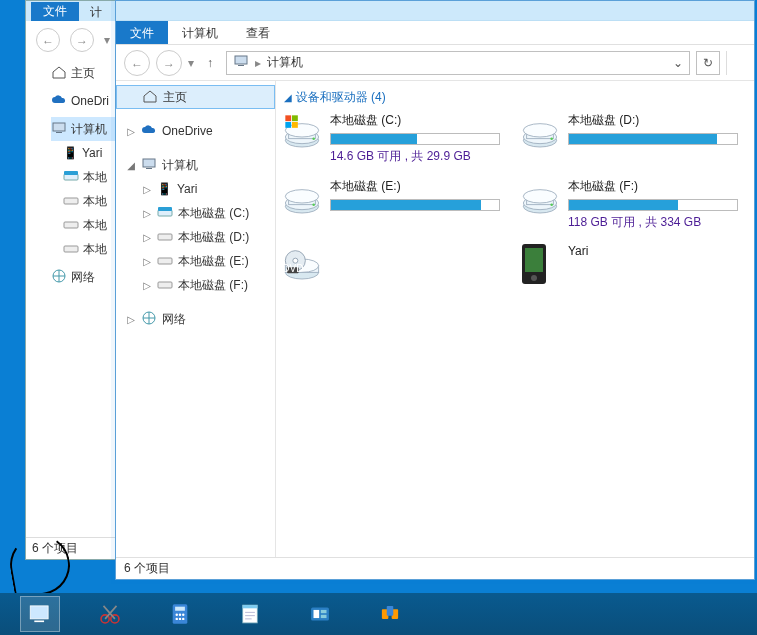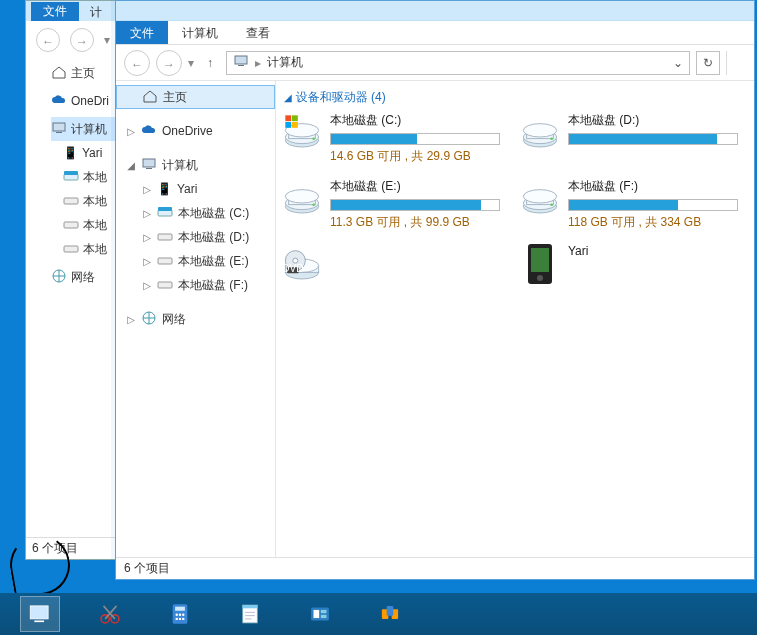--- a/index.html
+++ b/index.html
@@ -41,26 +41,26 @@
   .fw-side .node.sel { border: 1px solid #7abdf2; background: #dceefc; }
   .fw-side .exp { width: 10px; text-align: center; color: #777; font-size: 10px; }
   .fw-side .lvl1 { padding-left: 10px; }
   .fw-side .lvl2 { padding-left: 26px; }
 
   .fw-main { flex: 1; padding: 4px 6px; }
   .group-hdr { color: #1a6fbf; padding: 4px 0 6px 2px; display: flex; align-items: center; gap: 4px; }
   .group-hdr .tri { font-size: 10px; }
   .drives { display: grid; grid-template-columns: 1fr 1fr; column-gap: 10px; row-gap: 10px; }
   .drive { display: flex; gap: 8px; align-items: flex-start; height: 56px; }
-  .drive .ico { width: 40px; height: 40px; display: flex; align-items: center; justify-content: center; }
+  .drive .ico { width: 40px; height: 40px; display: flex; align-items: center; }
   .drive .info { flex: 1; }
   .drive .name { color: #222; margin-bottom: 4px; white-space: nowrap; }
   .drive .bar { width: 100%; max-width: 170px; height: 12px; border: 1px solid #bcbcbc; background: #fff; position: relative; }
   .drive .bar .fill { position: absolute; left: 0; top: 0; bottom: 0; background: #26a0da; }
-  .drive .sub { color: #a16207; margin-top: 3px; white-space: nowrap; }
+  .drive .sub { color: #4c1d95; margin-top: 3px; white-space: nowrap; }
 
   .fw-status { position: absolute; left: 0; bottom: 0; right: 0; height: 22px; border-top: 1px solid #e0e0e0; padding-left: 8px; line-height: 20px; color: #333; }
 
   
   .taskbar { position: absolute; left: 0; right: 0; bottom: 0; height: 42px; background: linear-gradient(#095a8f, #0a4e7a); display: flex; align-items: center; padding-left: 20px; gap: 30px; }
   .taskbar .tb { width: 40px; height: 36px; display: flex; align-items: center; justify-content: center; }
   .taskbar .tb.active { background: rgba(255,255,255,0.15); border: 1px solid rgba(255,255,255,0.35); }
   .taskbar svg { width: 26px; height: 26px; }
 
   .ico-home svg, .ico-onedrive svg, .ico-computer svg, .ico-phone svg, .ico-drive svg, .ico-net svg { width: 16px; height: 16px; }
@@ -311,21 +311,20 @@
                 <rect x="8" y="22" width="32" height="10" fill="#eef6fb" stroke="#9ab"></rect>
                 <ellipse cx="24" cy="22" rx="20" ry="8" fill="#fafdff" stroke="#9ab"></ellipse>
                 <circle cx="38" cy="32" r="1.5" fill="#5c5"></circle>
               </svg>
             </div>
             <div class="info">
               <div class="name">本地磁盘 (E:)</div>
               <div class="bar">
                 <div class="fill" style="width:89%"></div>
               </div>
-              <div class="sub">11.3 GB 可用 , 共 99.9 GB</div>
             </div>
           </div>
           <div class="drive">
             <div class="ico">
               <svg class="drv-svg" viewBox="0 0 48 48">
                 <ellipse cx="24" cy="34" rx="20" ry="8" fill="#d8e8f0" stroke="#9ab"></ellipse>
                 <ellipse cx="24" cy="30" rx="20" ry="8" fill="#eef6fb" stroke="#9ab"></ellipse>
                 <rect x="8" y="22" width="32" height="10" fill="#eef6fb" stroke="#9ab"></rect>
                 <ellipse cx="24" cy="22" rx="20" ry="8" fill="#fafdff" stroke="#9ab"></ellipse>
                 <circle cx="38" cy="32" r="1.5" fill="#5c5"></circle>

